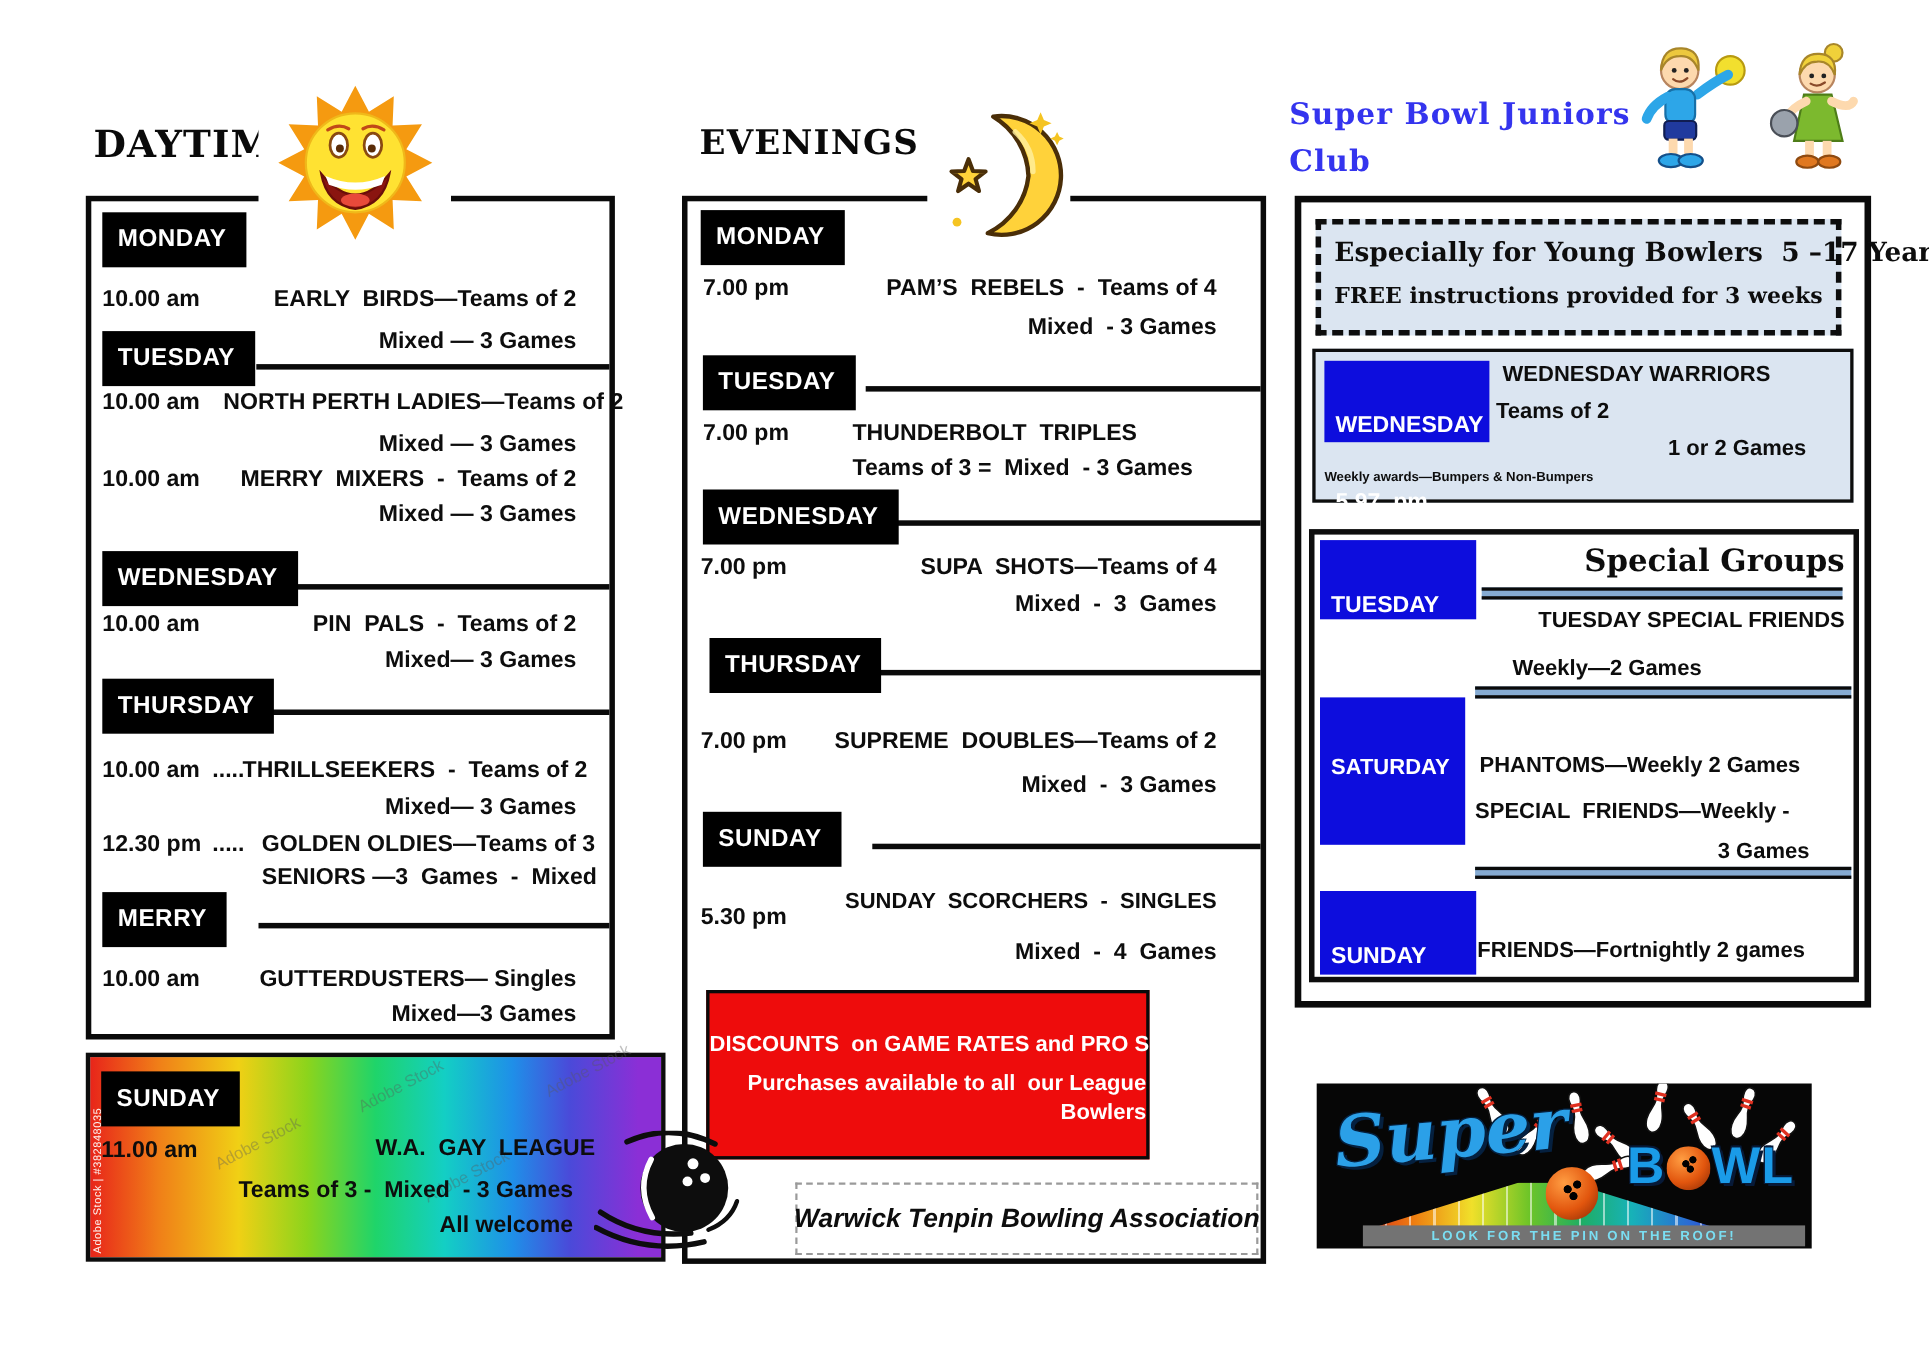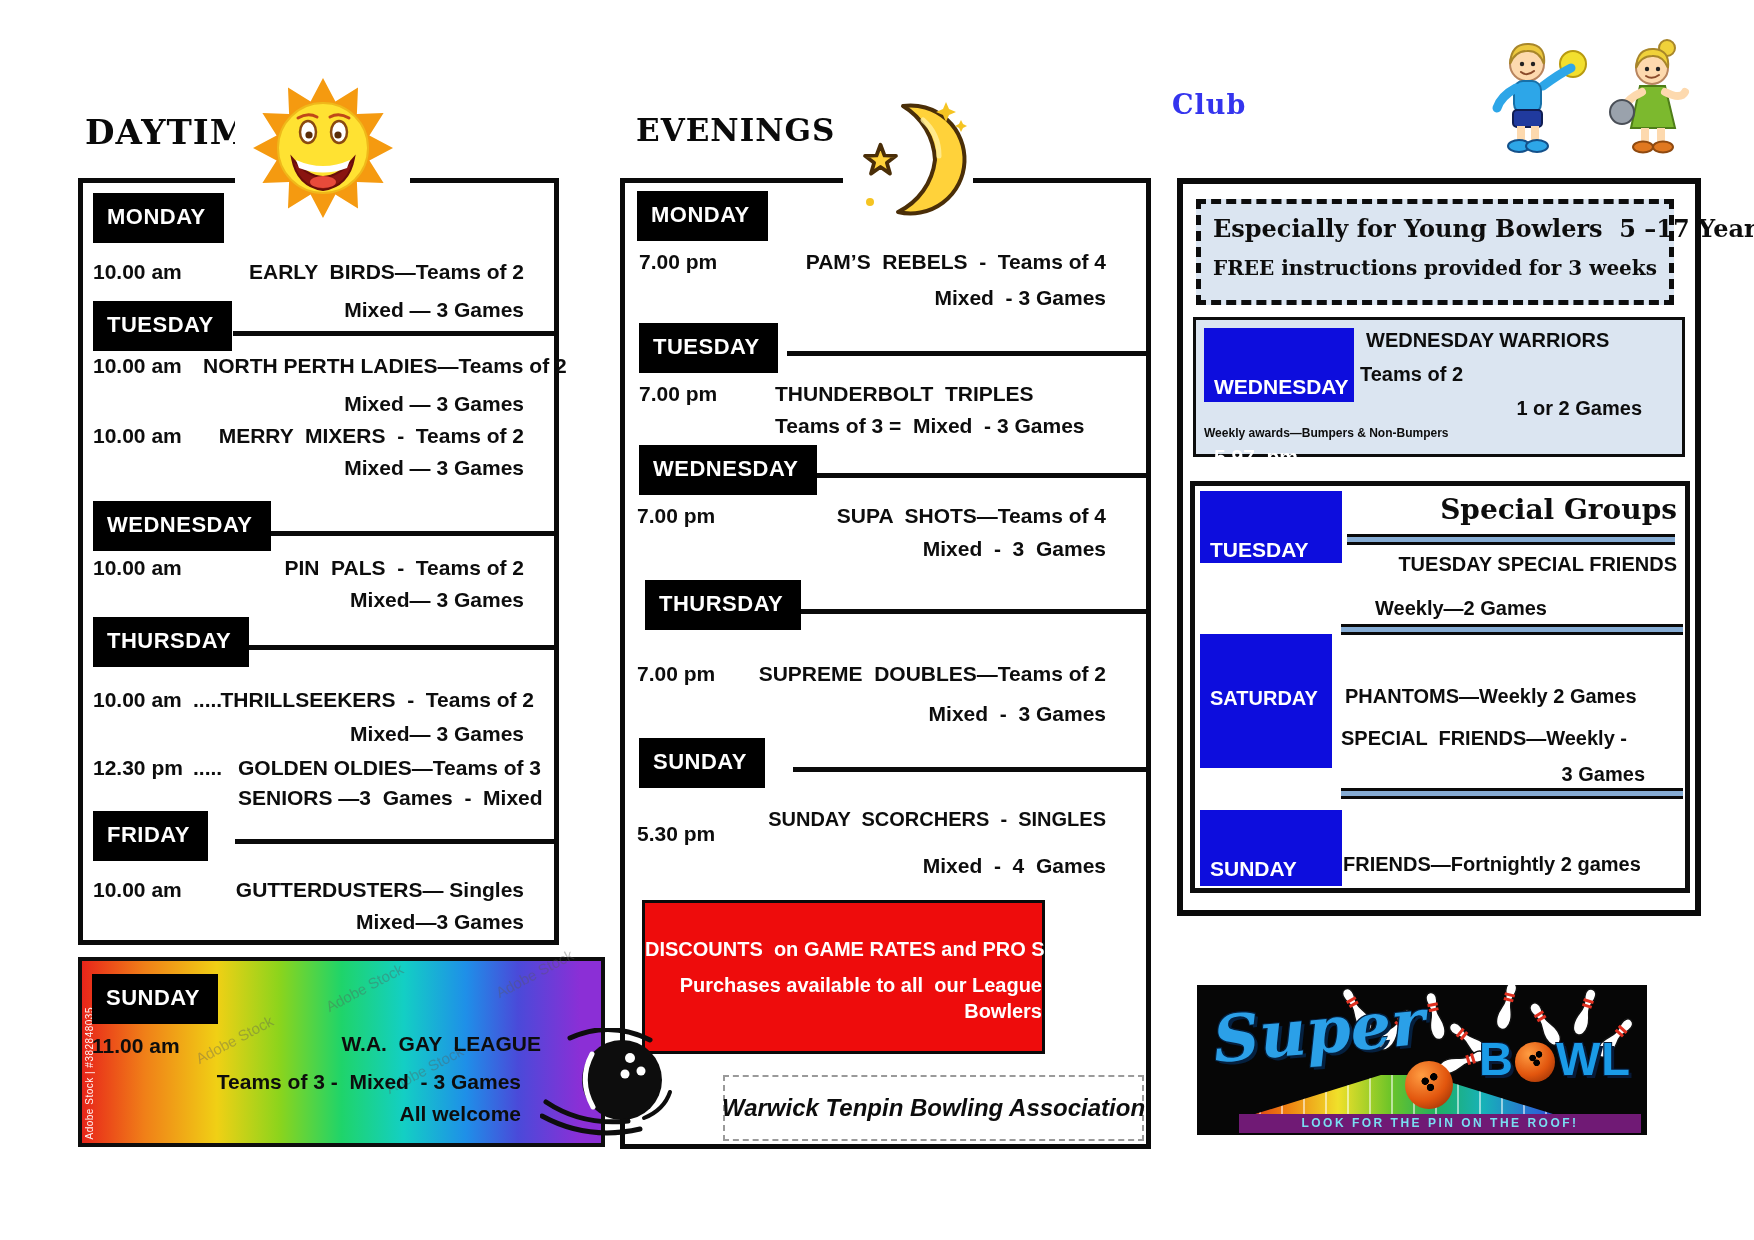--- a/index.html
+++ b/index.html
@@ -30,21 +30,21 @@
        radial-gradient(circle at 44% 40%, #000 0 3px, rgba(0,0,0,0) 3.6px),
        radial-gradient(circle at 60% 31%, #000 0 3px, rgba(0,0,0,0) 3.6px),
        radial-gradient(circle at 54% 52%, #000 0 3px, rgba(0,0,0,0) 3.6px),
        radial-gradient(circle at 35% 30%, #ff9d42, #e2560e 55%, #8f2c05 95%);}
   #logo{position:absolute;left:1197px;top:985px;width:450px;height:150px;background:#060606;overflow:hidden}
   #logo-lane{position:absolute;left:42px;bottom:16px;width:330px;height:44px;
      clip-path:polygon(43% 0,57% 0,100% 100%,0 100%);
      background:
        repeating-linear-gradient(90deg, rgba(255,255,255,0) 0 20px, rgba(255,255,255,.55) 20px 22px),
        linear-gradient(90deg,#d42a1a 0%,#ee7d10 14%,#f0e02a 30%,#6cc428 46%,#1fae63 60%,#17b2b8 74%,#2a6ad4 90%,#2a3ed4 100%);}
-  #logo-bar{position:absolute;left:42px;right:6px;bottom:2px;height:19px;background:#701a75;
+  #logo-bar{position:absolute;left:42px;right:6px;bottom:2px;height:19px;background:#737373;
             color:#7adef2;font-size:12px;letter-spacing:2.5px;text-align:center;line-height:19px;white-space:pre;z-index:4}
   #logo-super{position:absolute;left:16px;top:8px;z-index:3;font-family:"DejaVu Serif",serif;
               font-style:italic;font-weight:bold;font-size:64px;color:#2ba0e8;transform:rotate(-5deg);
               text-shadow:3px 3px 0 #05203f,-1px -1px 0 #05203f,1px -1px 0 #05203f,-1px 1px 0 #05203f}
   #logo-bowl{position:absolute;left:282px;top:46px;z-index:3;font-size:47px;letter-spacing:1px;color:#1a9be8;white-space:pre;
              text-shadow:3px 3px 0 #071a38,-1px -1px 0 #071a38,1px -1px 0 #071a38,-1px 1px 0 #071a38}
   #logo-ball-lane{position:absolute;left:208px;bottom:26px;width:48px;height:48px;border-radius:50%;z-index:3;
      background:
        radial-gradient(circle at 42% 42%, #000 0 3.4px, rgba(0,0,0,0) 4px),
        radial-gradient(circle at 60% 33%, #000 0 3.4px, rgba(0,0,0,0) 4px),
@@ -100,21 +100,21 @@
     <div class="rule" style="left:152px;right:0;top:462px"></div>
     <div class="t" style="left:10px;top:504px">10.00 am</div>
     <div class="t" style="left:110px;top:504px">.....</div>
     <div class="t c" style="left:130px;right:20px;top:504px">THRILLSEEKERS  -  Teams of 2</div>
     <div class="t c" style="left:110px;right:30px;top:538px">Mixed— 3 Games</div>
     <div class="t" style="left:10px;top:572px">12.30 pm</div>
     <div class="t" style="left:110px;top:572px">.....</div>
     <div class="t" style="left:155px;top:572px">GOLDEN OLDIES—Teams of 3</div>
     <div class="t" style="left:155px;top:602px">SENIORS —3  Games  -  Mixed</div>
 
-    <div class="daylabel" style="left:10px;top:628px">FRIDAY</div>
+    <div class="daylabel" style="left:10px;top:628px">MERRY</div>
     <div class="rule" style="left:152px;right:0;top:656px"></div>
     <div class="t" style="left:10px;top:694px">10.00 am</div>
     <div class="t c" style="left:110px;right:30px;top:694px">GUTTERDUSTERS— Singles</div>
     <div class="t c" style="left:110px;right:30px;top:726px">Mixed—3 Games</div>
   </div>
 
   <div style="position:absolute;left:78px;top:957px;width:527px;height:190px;border:4px solid #0d0d0d;
               background:linear-gradient(90deg,#e8251a 0%,#f07f18 12%,#f0d015 26%,#8cd41c 38%,#1fd46a 50%,#13cfc4 62%,#1f8fe8 74%,#4a4ad9 84%,#8b2fd6 96%)">
     <span class="wm" style="left:240px;top:18px">Adobe Stock</span>
     <span class="wm" style="left:410px;top:4px">Adobe Stock</span>
@@ -190,20 +190,21 @@
       <path d="M2,88 Q48,113 100,101" fill="none" stroke="#0d0d0d" stroke-width="5" stroke-linecap="round"></path>
       <path d="M104,90 Q124,82 130,64" fill="none" stroke="#0d0d0d" stroke-width="4" stroke-linecap="round"></path>
     </svg>
   </div>
 
   <div id="warwick-box">
     <span>Warwick Tenpin Bowling Association</span>
   </div>
 
   <div class="heading" style="left:1172px;top:84px;font-size:27px;color:#3434ee;line-height:42px">
+    <div>Super Bowl Juniors</div>
     <div>Club</div>
   </div>
 
   <div style="position:absolute;left:1485px;top:36px;z-index:3">
     <svg width="215" height="130" viewBox="0 0 215 130">
 
       <circle cx="88" cy="28" r="13" fill="#f2df2e" stroke="#b89a10" stroke-width="2"></circle>
       <path d="M58,50 Q74,38 86,32" fill="none" stroke="#2da6e8" stroke-width="9" stroke-linecap="round"></path>
       <circle cx="42" cy="28" r="17" fill="#fdd9ae" stroke="#b8855f" stroke-width="2"></circle>
       <path d="M25,28 Q26,7 44,8 Q61,9 59,28 Q54,14 42,15 Q30,15 25,28 Z" fill="#ecc83e" stroke="#a8862a" stroke-width="2"></path>

